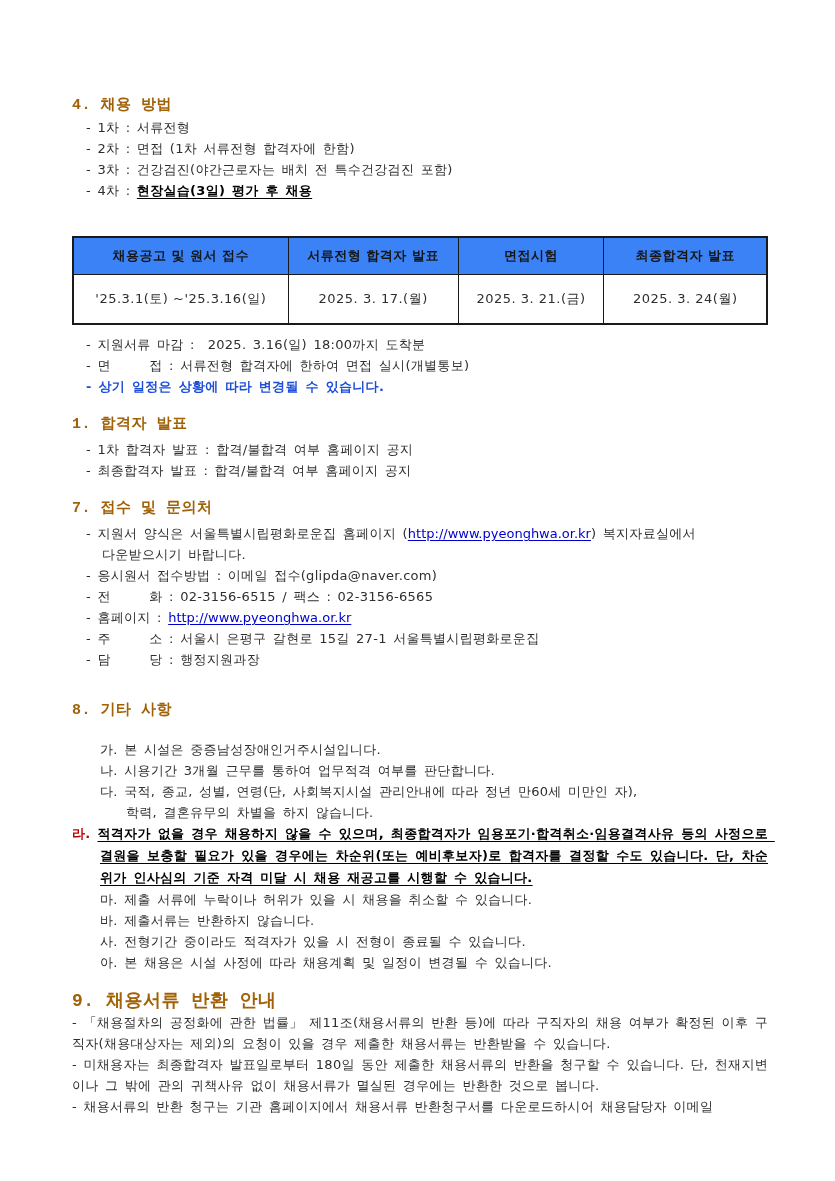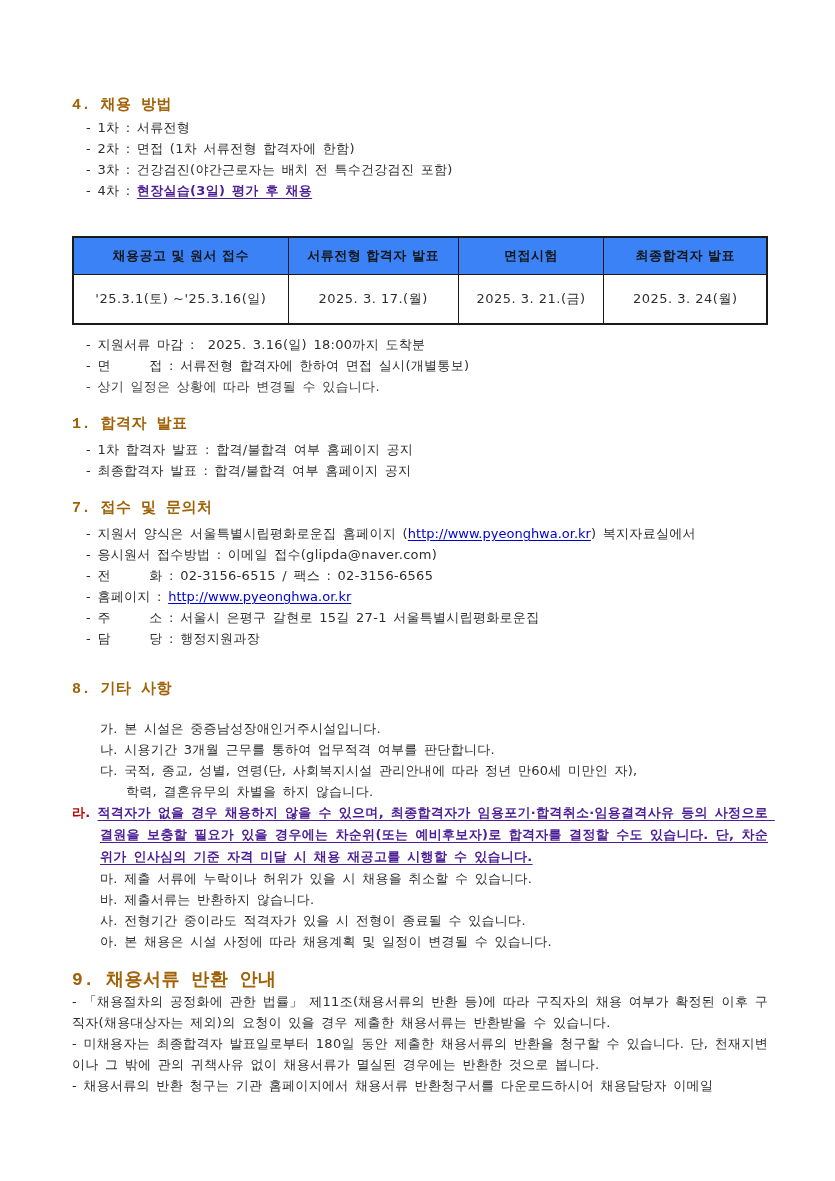--- a/index.html
+++ b/index.html
@@ -10,23 +10,23 @@
     color:#2e2e2e; font-size:13px; position:relative;
     padding:95px 67px 0 72px; overflow:hidden;
   }
   .sec { margin-bottom:0; }
   .sec-title { font-weight:bold; font-size:15px; color:#a16207; line-height:22px; letter-spacing:0.5px;font-family:Liberation Mono, monospace; }
   .line { line-height:21px; white-space:pre-wrap; word-spacing:2px; letter-spacing:0.3px; }
   .ind1 { padding-left:14px; }
   .ind2 { padding-left:28px; }
   .cont1 { padding-left:30px; }
   .cont2 { padding-left:54px; }
-  .bold { font-weight:normal; color:#404040; }
+  .bold { font-weight:bold; color:#1d4ed8; }
   .red  { color:#c00000; font-weight:bold; }
-  .red-u { color:#4c1d95; font-weight:bold; text-decoration:underline; text-underline-offset:3px; }
+  .red-u { color:#000000; font-weight:bold; text-decoration:underline; text-underline-offset:3px; }
   .hang { padding-left:28px; text-indent:-28px; text-align:justify; line-height:22px; }
   .hang .body { }
   a.doclink { color:#0000cc; text-decoration:underline; text-underline-offset:2px; word-spacing:0; letter-spacing:0; }
   table.schedule {
     width:100%; border-collapse:collapse; margin-top:10px; margin-bottom:9px;
     border:2px solid #1a1a1a; table-layout:fixed;
   }
   table.schedule th, table.schedule td {
     border:1px solid #1a1a1a; text-align:center; vertical-align:middle;
     font-size:13px; letter-spacing:0.5px;
@@ -86,20 +86,21 @@
     <div class="line ind1">- 1차 합격자 발표 : 합격/불합격 여부 홈페이지 공지</div>
     <div class="line ind1">- 최종합격자 발표 : 합격/불합격 여부 홈페이지 공지</div>
   </div>
 
   <div class="gap-m"></div>
 
   <div class="sec">
     <div class="sec-title">7. 접수 및 문의처</div>
     <div style="height:3px"></div>
     <div class="line ind1"><span>- 지원서 양식은 서울특별시립평화로운집 홈페이지 (</span><a class="doclink" href="#">http://www.pyeonghwa.or.kr</a><span>) 복지자료실에서</span></div>
+    <div class="line cont1">다운받으시기 바랍니다.</div>
     <div class="line ind1">- 응시원서 접수방법 : 이메일 접수(glipda@naver.com)</div>
     <div class="line ind1">- 전      화 : 02-3156-6515 / 팩스 : 02-3156-6565</div>
     <div class="line ind1"><span>- 홈페이지 : </span><a class="doclink" href="#">http://www.pyeonghwa.or.kr</a></div>
     <div class="line ind1">- 주      소 : 서울시 은평구 갈현로 15길 27-1 서울특별시립평화로운집</div>
     <div class="line ind1">- 담      당 : 행정지원과장</div>
   </div>
 
   <div class="gap-xl"></div>
 
   <div class="sec">

